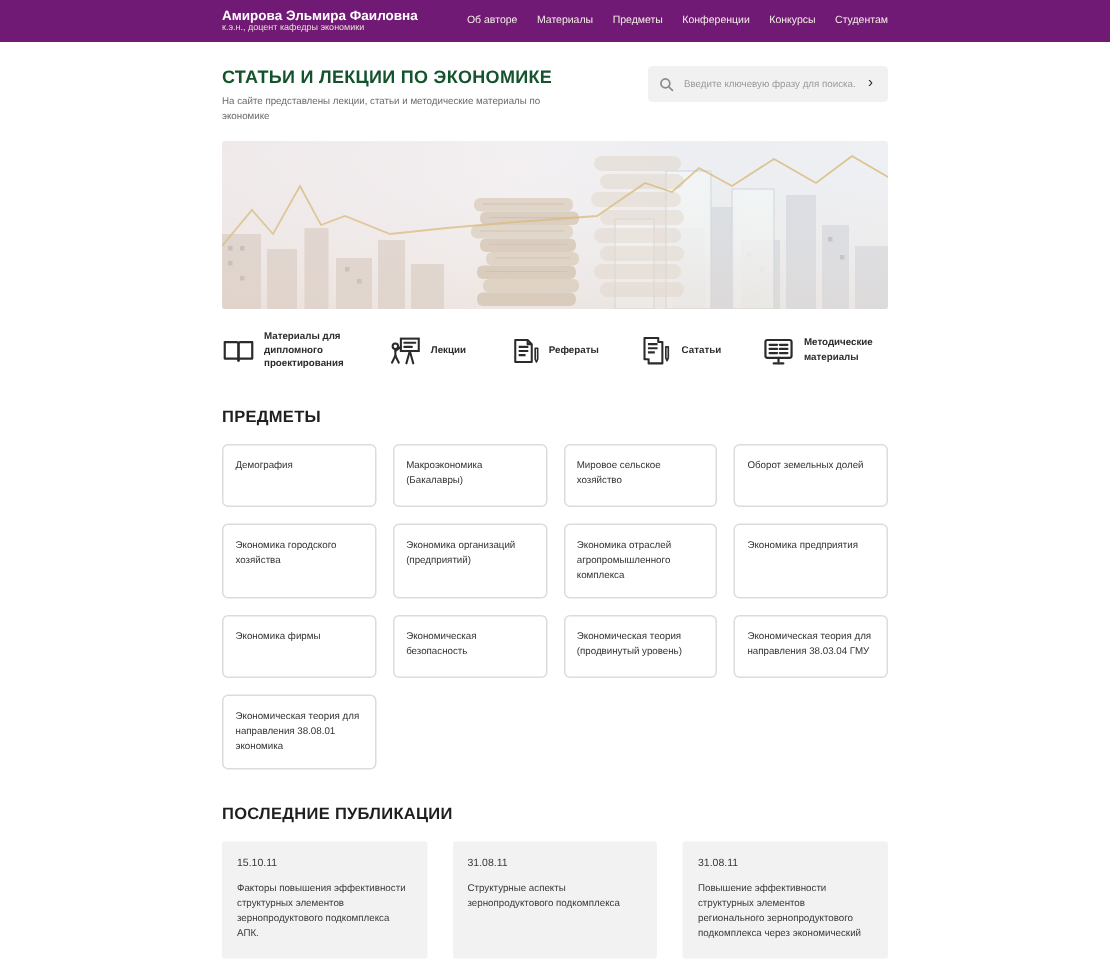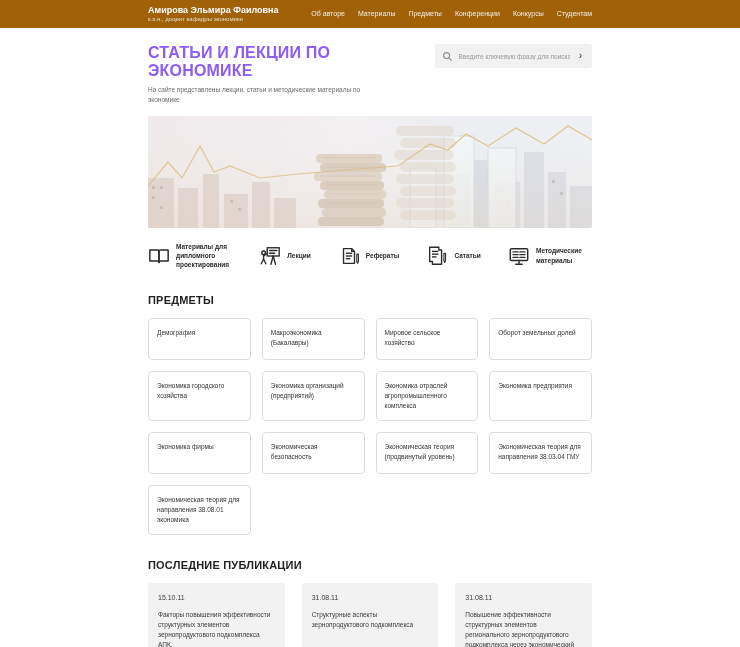--- a/index.html
+++ b/index.html
@@ -1,30 +1,30 @@
 <!DOCTYPE html>
 <html lang="ru"><head>
 <meta charset="utf-8">
 <style>
   * { margin:0; padding:0; box-sizing:border-box; }
   html,body { width:740px; height:647px; overflow:hidden; background:#fff;
               font-family:"Liberation Sans", sans-serif; }
   
-  .header { height:28px; background:#a16207; display:flex; align-items:center; }
+  .header { height:28px; background:#701a75; display:flex; align-items:center; }
   .header-inner { width:444px; margin:0 auto; display:flex; align-items:center; justify-content:space-between; }
   .who { line-height:1.15; }
   .who-name { color:#ffffff; font-weight:bold; font-size:9px; }
   .who-sub { color:#e8ddd2; font-size:6px; }
   .nav { display:flex; gap:13px; }
   .nav-item { color:#f3ece4; font-size:7px; cursor:pointer; white-space:nowrap; }
   
   .container { width:444px; margin:0 auto; }
   
   .intro-row { display:flex; justify-content:space-between; align-items:flex-start; margin-top:16px; }
-  .page-title { font-size:16px; font-weight:bold; color:#8b5cf6; letter-spacing:.2px; }
+  .page-title { font-size:12px; font-weight:bold; color:#14532d; letter-spacing:.2px; }
   .page-desc { font-size:6.5px; color:#6b6b6b; max-width:235px; margin-top:5px; line-height:1.5; }
   .search { width:160px; height:24px; background:#f1f1f1; border-radius:3px;
             display:flex; align-items:center; padding:0 7px; gap:6px; }
   .search input { flex:1; border:none; background:transparent; outline:none;
                   font-size:6.5px; color:#555; font-family:"Liberation Sans", sans-serif; }
   .search input::placeholder { color:#9a9a9a; }
   .search-go { font-size:10px; color:#2b2b2b; cursor:pointer; line-height:1; padding:2px 3px; }
   
   .hero { margin-top:11px; height:112px; border-radius:2px; overflow:hidden; }
   .hero svg { display:block; }

